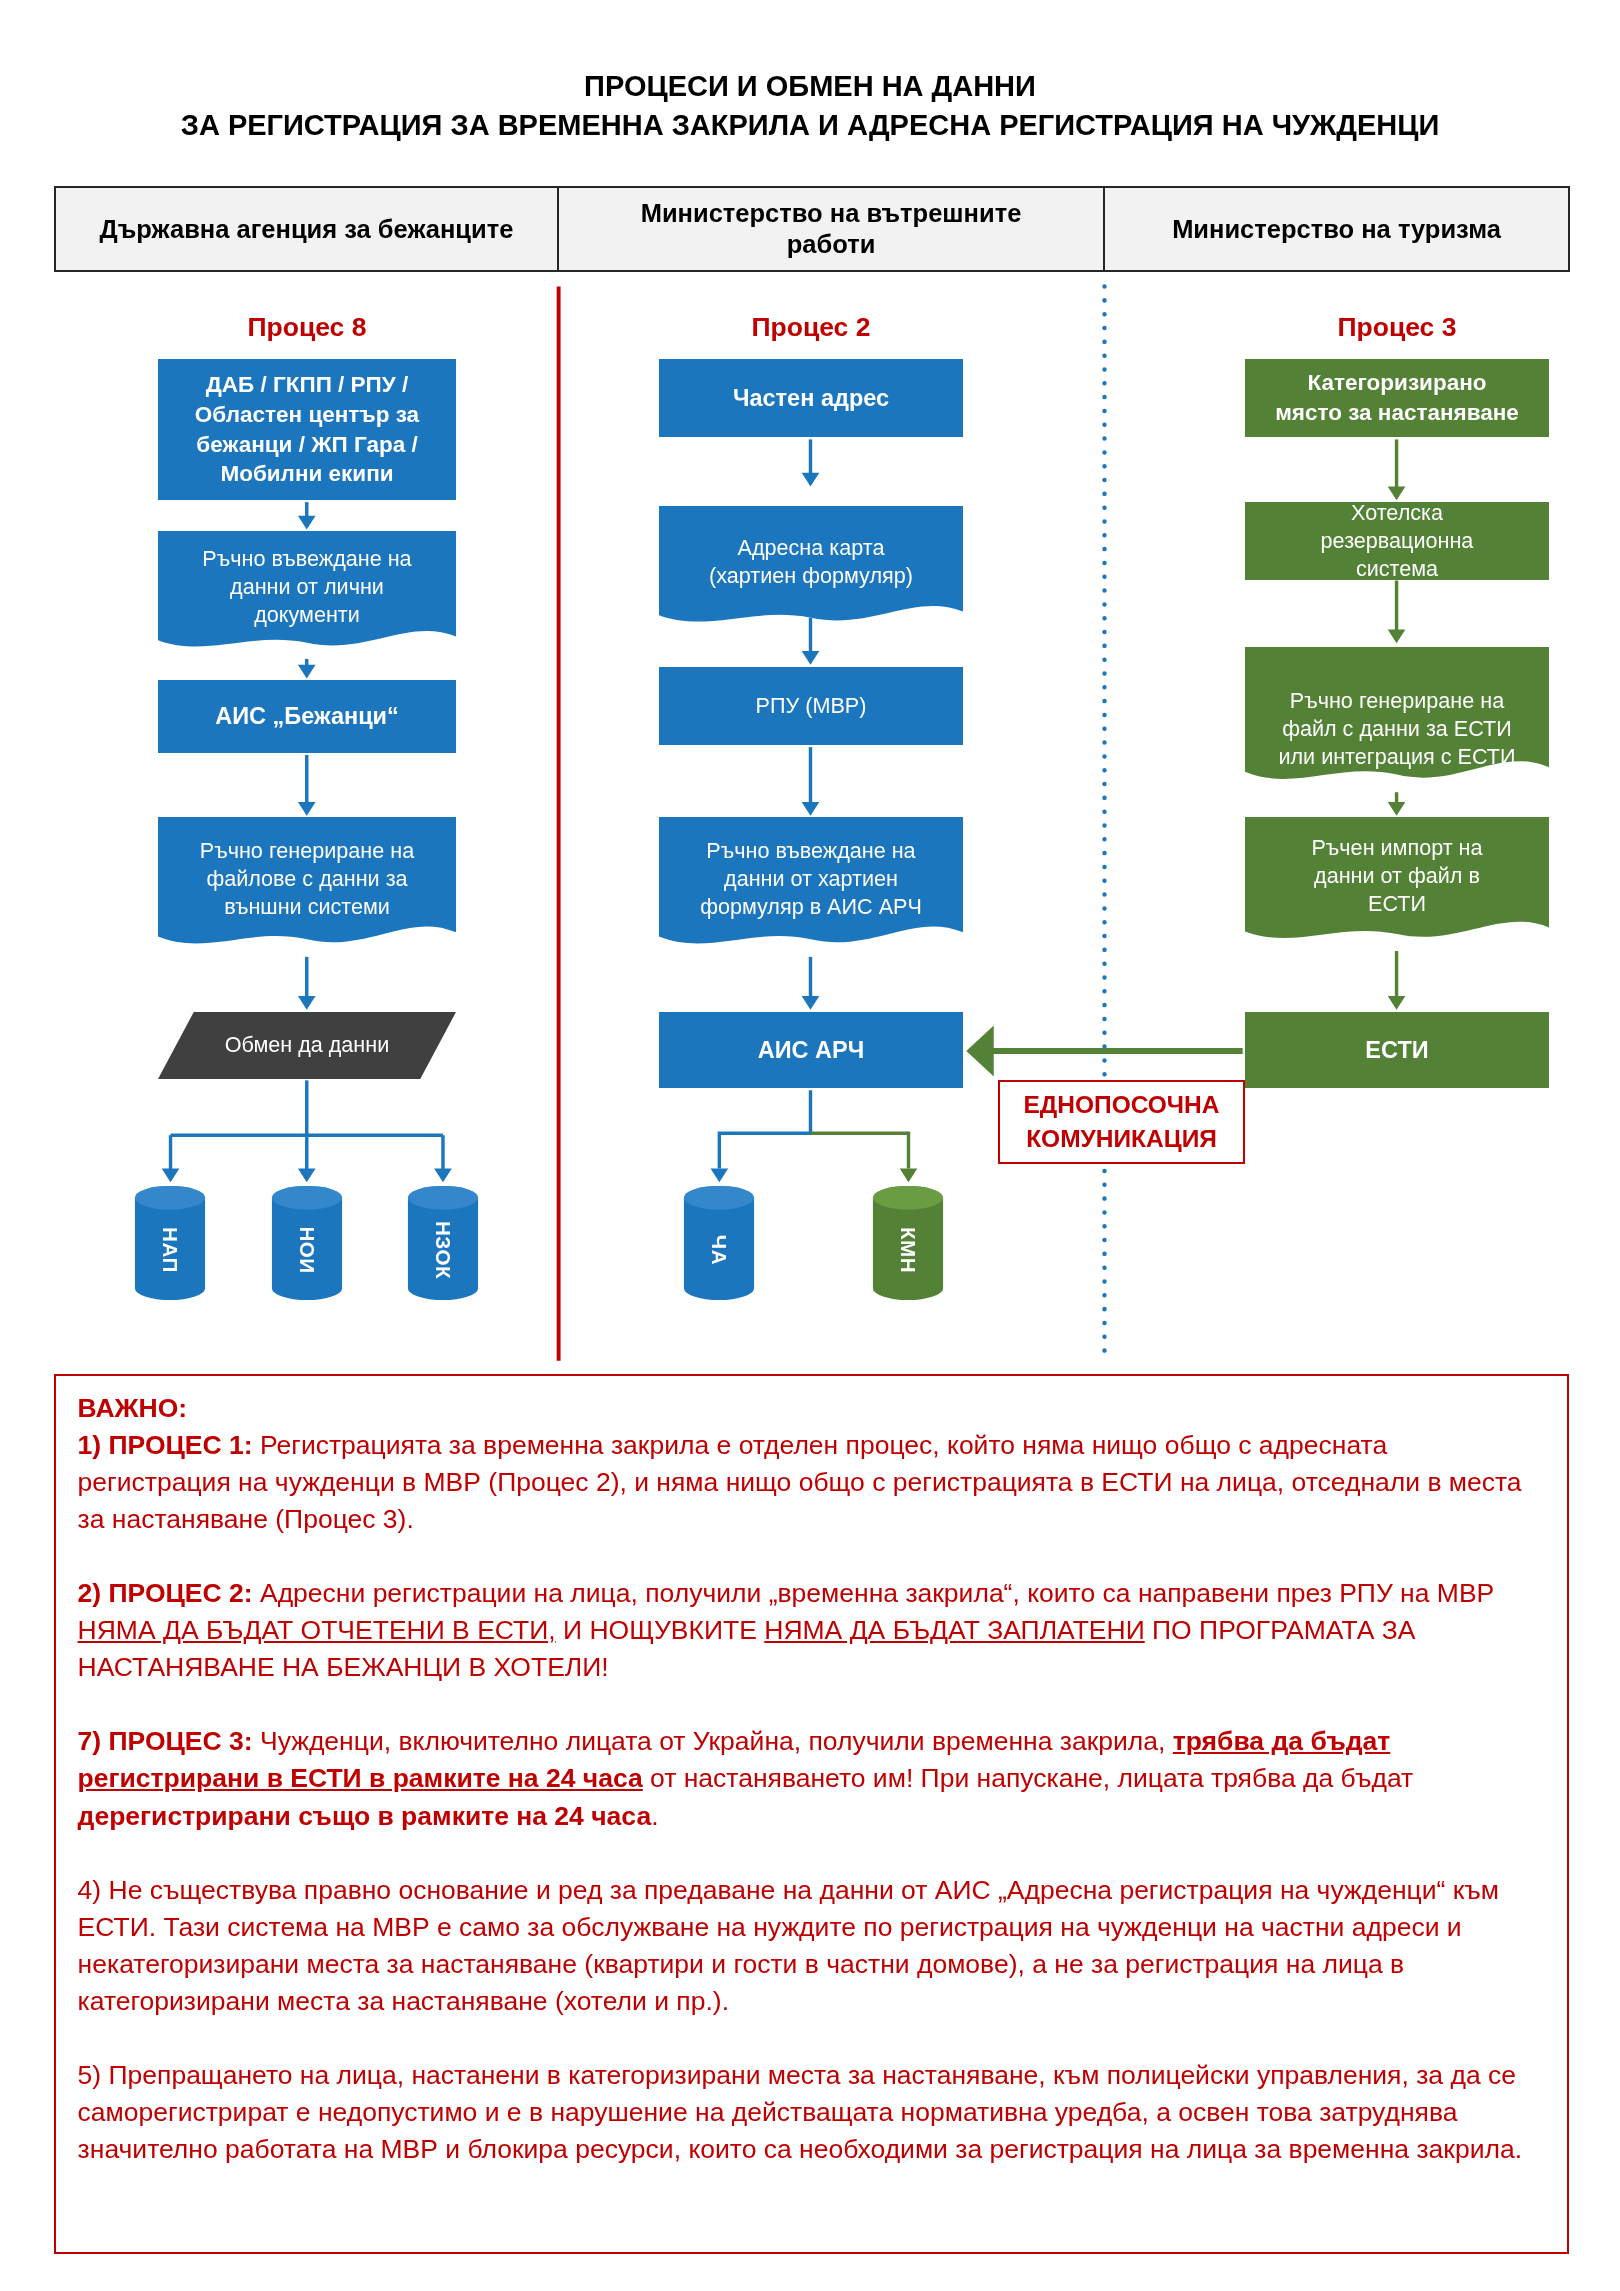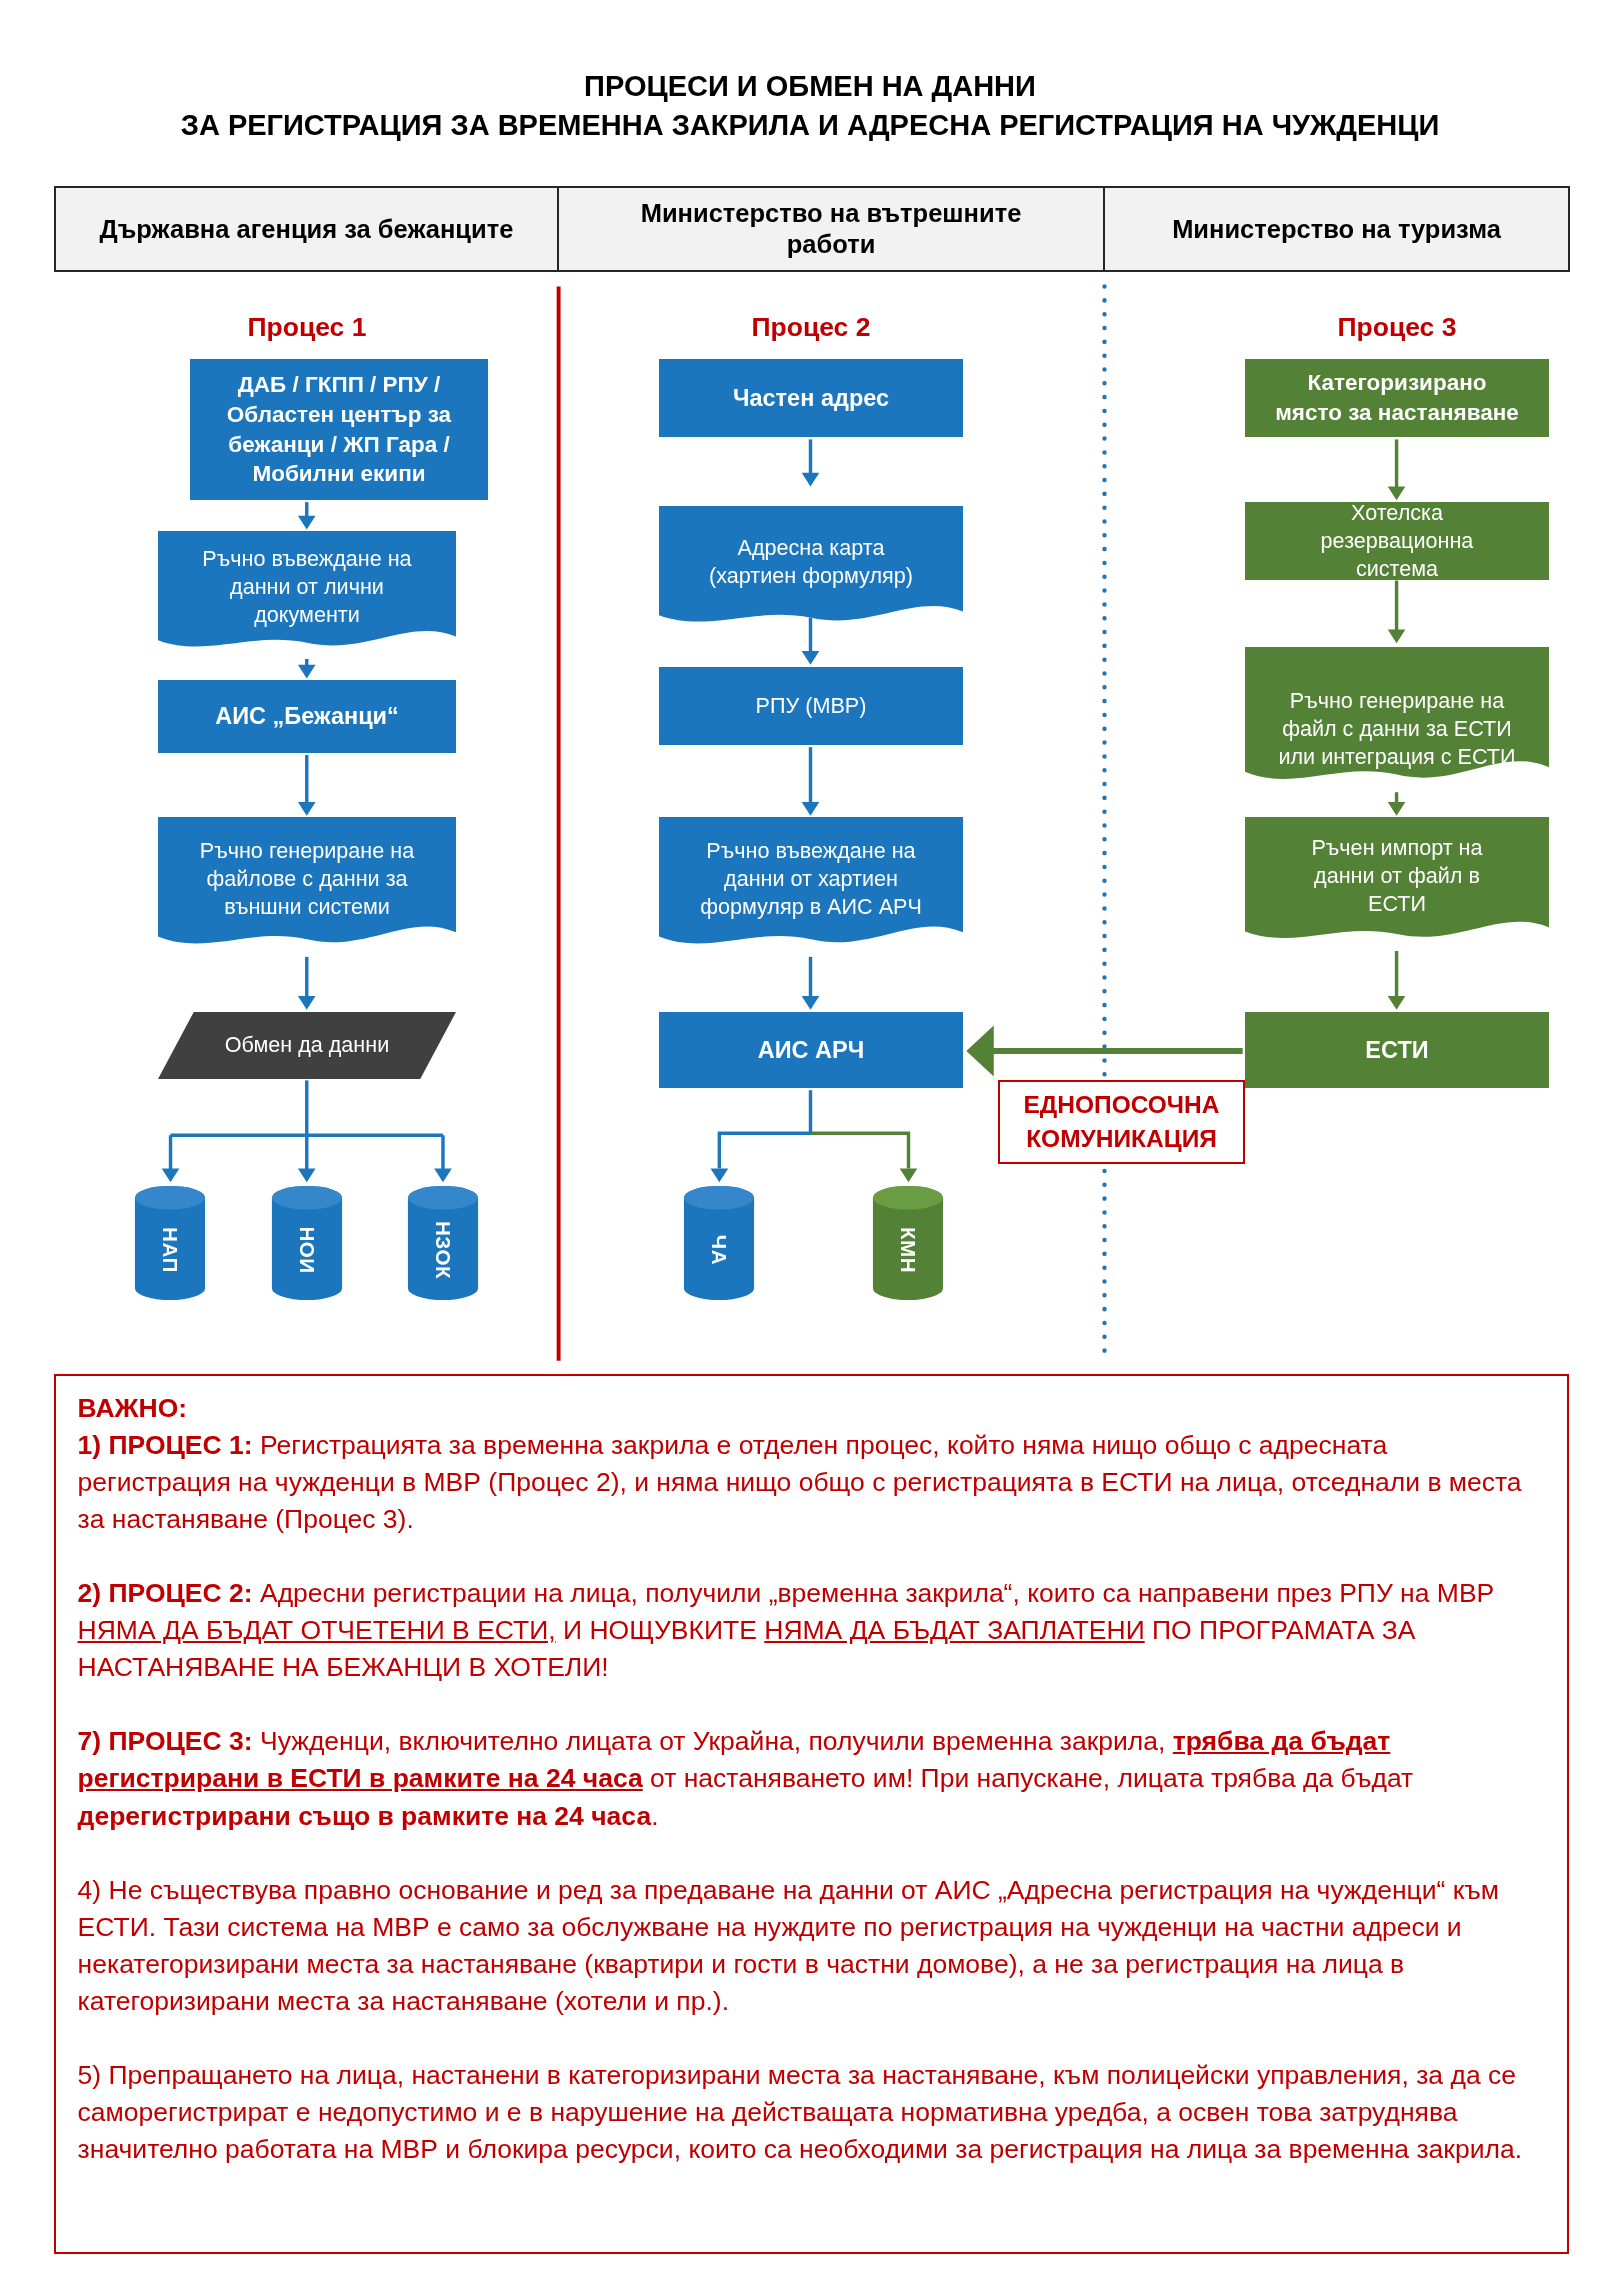--- a/index.html
+++ b/index.html
@@ -130,25 +130,25 @@
       <path d="M1416 496 H1434 L1425 510 Z"></path> 
         <path d="M1416 642 H1434 L1425 656 Z"></path>
       <path d="M1416 818 H1434 L1425 832 Z"></path> 
         <path d="M1416 1016 H1434 L1425 1030 Z"></path>
     </g>
 
     <line x1="1268" y1="1072" x2="1012" y2="1072" stroke="#538135" stroke-width="6"></line>
     <path d="M1014 1046 V1098 L986 1072 Z" fill="#538135"></path>
   </svg>
 
-  <div class="proc-title" style="left:160px;">Процес 1</div>
+  <div class="proc-title" style="left:160px;">Процес 8</div>
   <div class="proc-title" style="left:664px;">Процес 2</div>
   <div class="proc-title" style="left:1250px;">Процес 3</div>
 
-  <div class="node rect blue bold fs23" style="left:158px;top:359px;width:298px;height:141px;margin-left:32px;">
+  <div class="node rect blue bold fs23" style="left:158px;top:359px;width:298px;height:141px;">
     <span class="lbl" style="max-width:255px;">ДАБ / ГКПП / РПУ / Областен център за бежанци / ЖП Гара / Мобилни екипи</span>
   </div>
 
   <div class="node doc blue fs22" style="left:158px;top:531px;width:298px;height:127px;">
     <svg class="shape" viewBox="0 0 200 100" preserveAspectRatio="none">
       <path d="M0 0 H200 V83 C168 68 140 98 100 88 C62 79 32 100 0 86 Z"></path>
     </svg>
     <span class="lbl" style="max-width:245px;">Ръчно въвеждане на данни от лични документи</span>
   </div>
 

